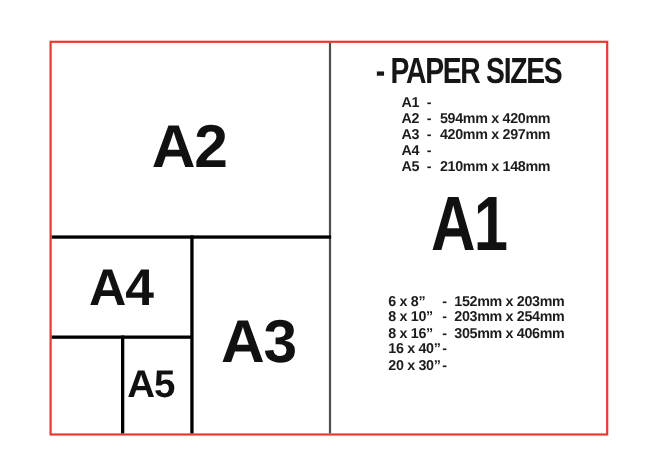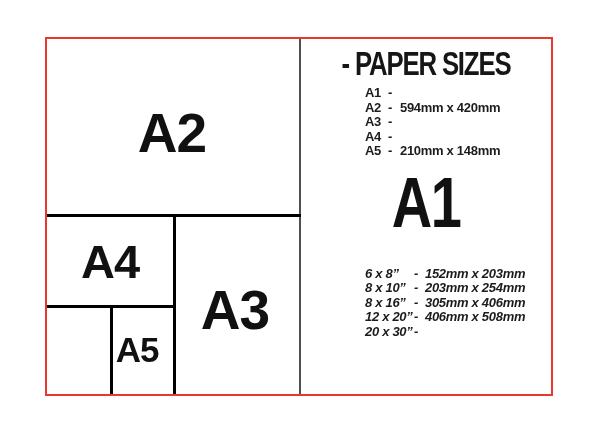--- a/index.html
+++ b/index.html
@@ -46,21 +46,21 @@
     text-align: center;
     font-size: 33px; font-weight: 700; letter-spacing: -1.5px;
     transform: scaleX(0.78); white-space: nowrap;
     color: #161616;
   }
   .size-list {
     font-size: 13px; font-weight: 700; letter-spacing: -0.3px;
     color: #1c1c1c;
   }
   .a-list { left: 64px; top: 47px;  line-height: 14.5px; }
-  .i-list { left: 64px; top: 228px; line-height: 14.4px; font-style: italic; }
+  .i-list { left: 52px; top: 228px; line-height: 14.4px; }
   .size-row { display: flex; white-space: nowrap; }
   .a-list .name { width: 23px; }
   .a-list .sep  { width: 12px; }
   .i-list .name { width: 49px; }
   .i-list .sep  { width: 11px; }
   .featured-size {
     top: 127px; left: 0; width: 100%;
     text-align: center;
     font-size: 70px; line-height: 74px; font-weight: 700;
     letter-spacing: -2px; transform: scaleX(0.8);
@@ -93,20 +93,21 @@
           <span class="sep">-</span>
         </div>
         <div class="size-row">
           <span class="name">A2</span>
           <span class="sep">-</span>
           <span class="val">594mm x 420mm</span>
         </div>
         <div class="size-row">
           <span class="name">A3</span>
           <span class="sep">-</span>
+          <span class="val">420mm x 297mm</span>
         </div>
         <div class="size-row">
           <span class="name">A4</span>
           <span class="sep">-</span>
         </div>
         <div class="size-row">
           <span class="name">A5</span>
           <span class="sep">-</span>
           <span class="val">210mm x 148mm</span>
         </div>
@@ -124,23 +125,22 @@
           <span class="name">8 x 10”</span>
           <span class="sep">-</span>
           <span class="val">203mm x 254mm</span>
         </div>
         <div class="size-row">
           <span class="name">8 x 16”</span>
           <span class="sep">-</span>
           <span class="val">305mm x 406mm</span>
         </div>
         <div class="size-row">
-          <span class="name">12 x 20”</span>
+          <span class="name">16 x 40”</span>
           <span class="sep">-</span>
-          <span class="val">406mm x 508mm</span>
         </div>
         <div class="size-row">
           <span class="name">20 x 30”</span>
           <span class="sep">-</span>
         </div>
       </div>
     </div>
 
   </div>
 </div>

